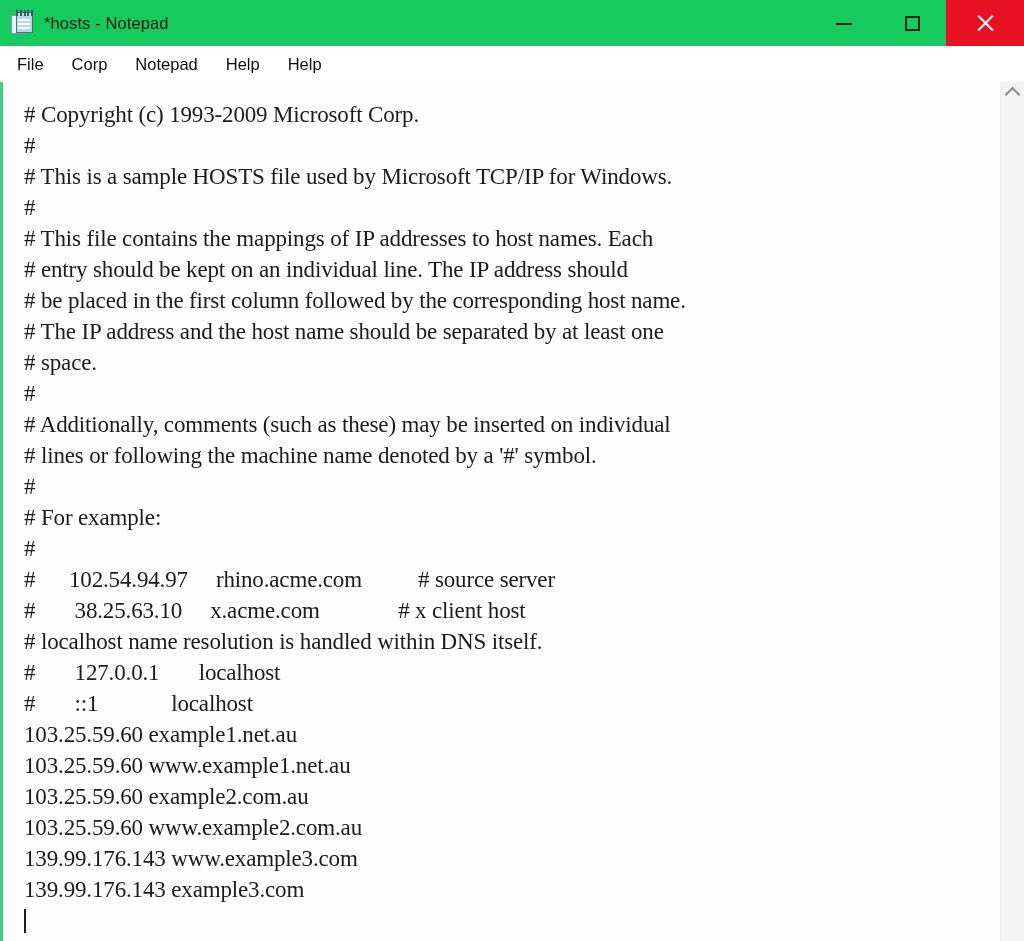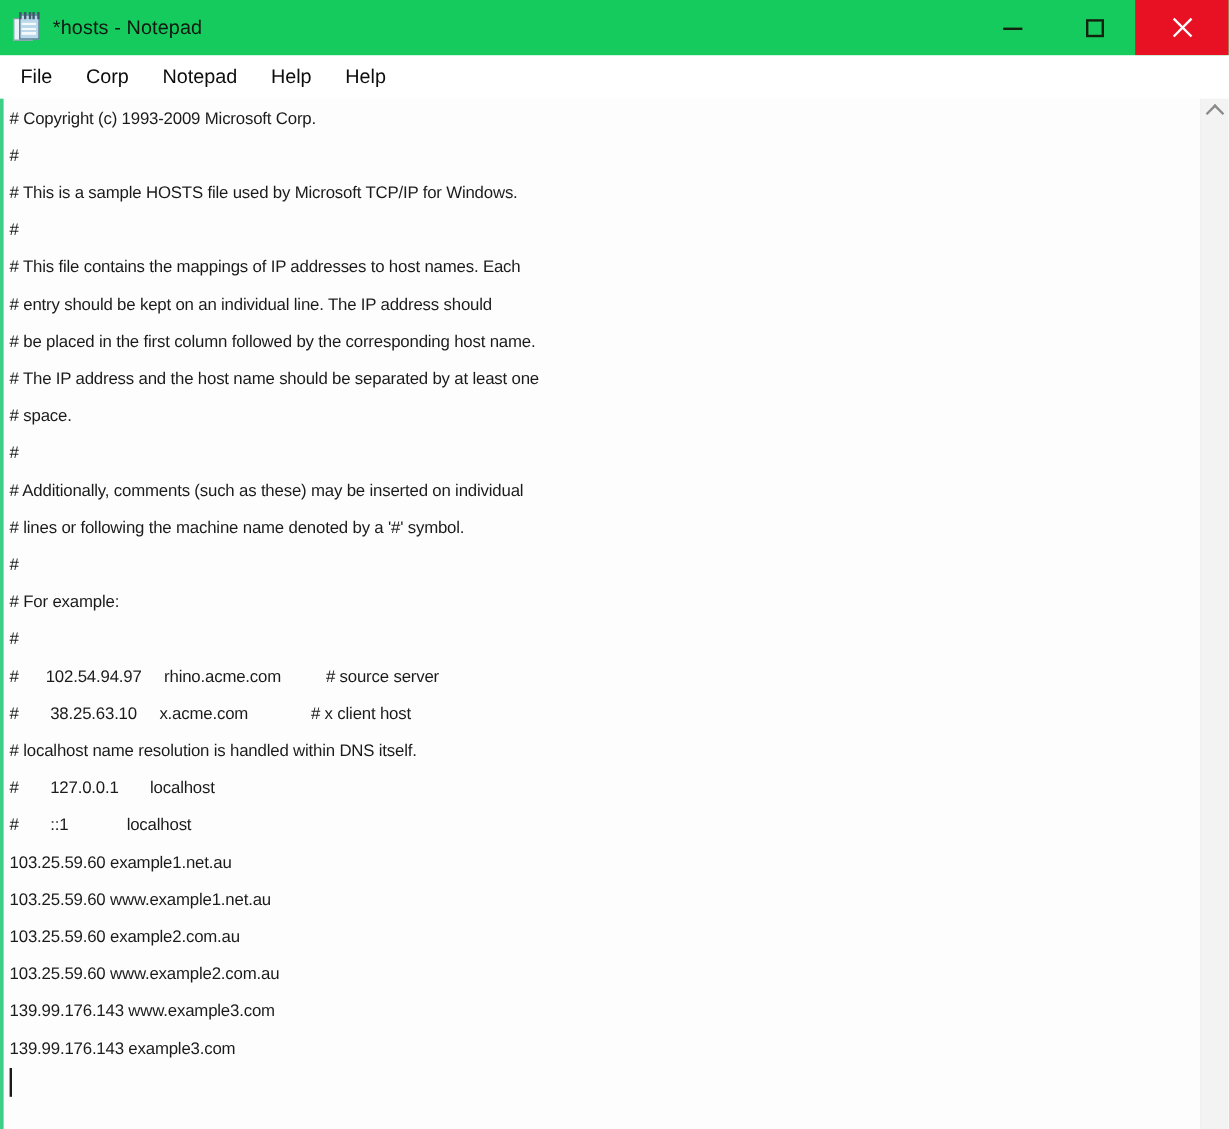--- a/index.html
+++ b/index.html
@@ -183,27 +183,27 @@
     z-index: 5;
   }
   .text-area {
     flex: 1 1 auto;
     position: relative;
     padding: 1px 0 0 8px;
     overflow: hidden;
     background: #fdfdfd;
   }
   .text-content {
-    font-family: Liberation Sans, sans-serif;
-    font-size: 14px;
+    font-family: Liberation Serif, serif;
+    font-size: 23px;
     line-height: 31px;
     color: #1b1b1b;
     white-space: pre;
     letter-spacing: -0.15px;
-    margin: 0;
+    margin: 16px;
     padding: 0;
   }
   .caret {
     display: inline-block;
     width: 2px;
     height: 24px;
     background: #1b1b1b;
     vertical-align: -5px;
   }
 

